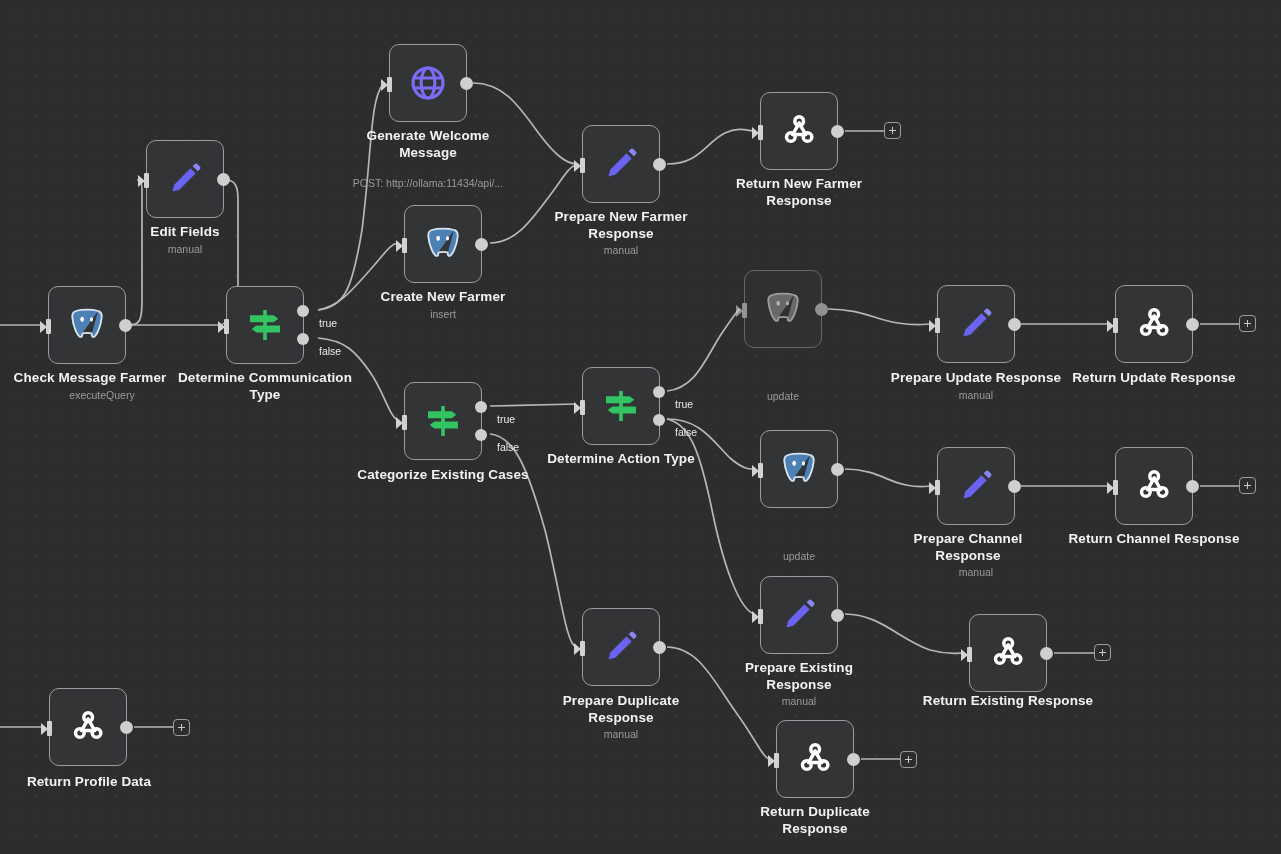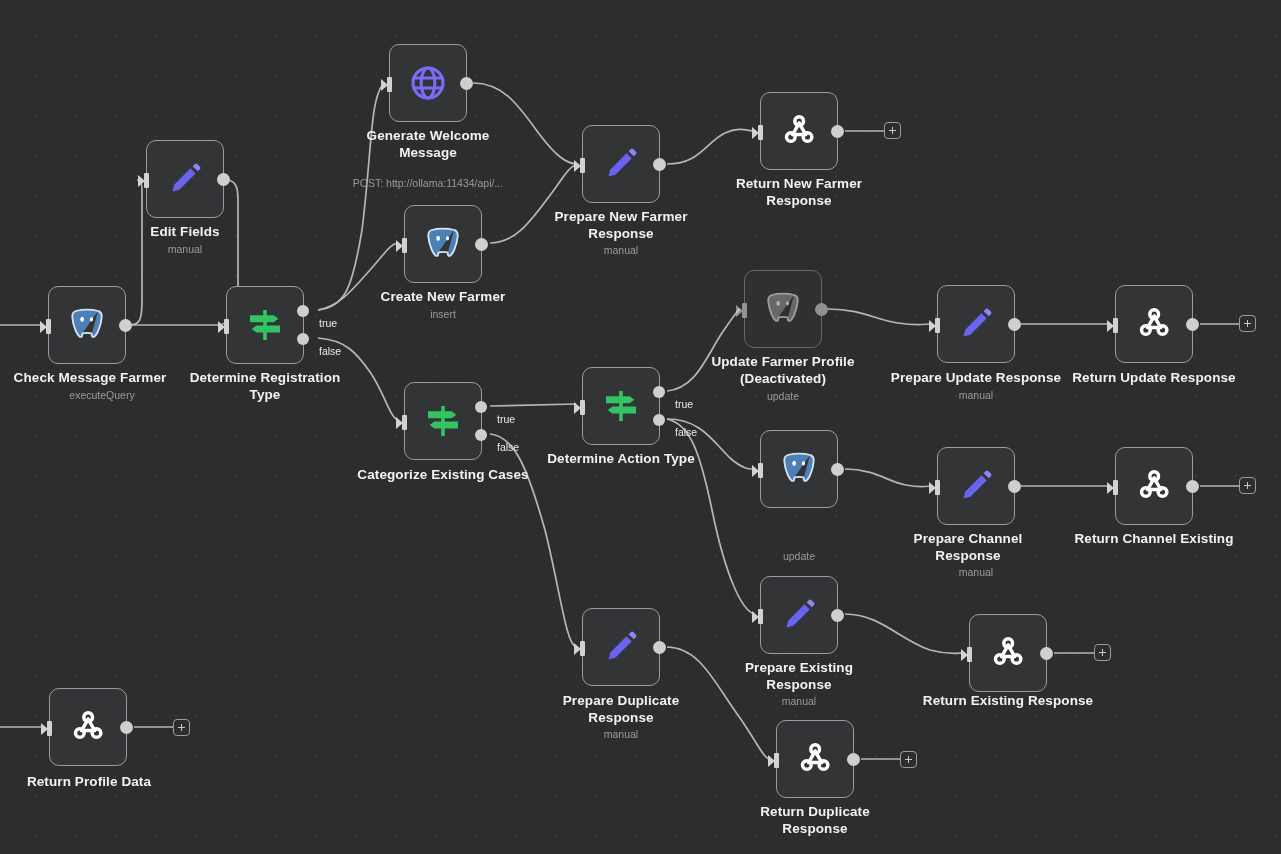--- a/index.html
+++ b/index.html
@@ -154,21 +154,21 @@
     </svg>
     <div class="port-in" style="left:-9px;top:32px">
         <b></b>
         <i></i>
       </div>
     <div class="port-out small" style="right:-6px;top:18px"></div>
     <div class="port-out small" style="right:-6px;top:46px"></div>
   </div>
   <div class="outlabel" style="left:319px;top:304px">true</div>
   <div class="outlabel" style="left:319px;top:332px">false</div>
-  <div class="caption" style="left:175px;top:370px;width:180px">Determine Registration
+  <div class="caption" style="left:175px;top:370px;width:180px">Determine Communication
 Type</div>
 
   <div class="node" style="left:389px;top:44px">
     <svg class="icon" viewBox="0 0 24 24">
       <g fill="none" stroke="#7a6cf5" stroke-width="1.9">
         <circle cx="12" cy="12" r="9"></circle>
         <ellipse cx="12" cy="12" rx="4.1" ry="9"></ellipse>
         <path d="M3.3 9h17.4M3.3 15h17.4"></path>
       </g>
     </svg>
@@ -279,22 +279,20 @@
       </g>
       <ellipse cx="9.1" cy="8.6" rx="1.1" ry="1.5" fill="#fff"></ellipse>
       <ellipse cx="14.7" cy="8.6" rx=".9" ry="1.3" fill="#fff"></ellipse>
     </svg>
     <div class="port-in" style="left:-9px;top:32px">
         <b></b>
         <i></i>
       </div>
     <div class="port-out" style="right:-7px;top:32px"></div>
   </div>
-  <div class="caption" style="left:693px;top:354px;width:180px">Update Farmer Profile
-(Deactivated)</div>
   <div class="subcaption" style="left:693px;top:390px;width:180px">update</div>
 
   <div class="node" style="left:937px;top:285px">
     <svg class="icon" viewBox="0 0 24 24">
       <path d="M4.5 19.5l1-4.1L15.3 5.6l3.1 3.1-9.8 9.8-4.1 1z" fill="#6a63f0"></path>
       <path d="M16.6 4.3l1.2-1.2c.5-.5 1.2-.5 1.7 0l1.4 1.4c.5.5.5 1.2 0 1.7l-1.2 1.2-3.1-3.1z" fill="#8b86f5"></path>
     </svg>
     <div class="port-in" style="left:-9px;top:32px">
         <b></b>
         <i></i>
@@ -366,21 +364,21 @@
           <circle cx="7.1" cy="15.6" r="2.6"></circle>
           <circle cx="17.1" cy="15.6" r="2.6"></circle>
       </g>
     </svg>
     <div class="port-in" style="left:-9px;top:32px">
         <b></b>
         <i></i>
       </div>
     <div class="port-out" style="right:-7px;top:32px"></div>
   </div>
-  <div class="caption" style="left:1064px;top:531px;width:180px">Return Channel Existing</div>
+  <div class="caption" style="left:1064px;top:531px;width:180px">Return Channel Response</div>
 
   <div class="node" style="left:760px;top:576px">
     <svg class="icon" viewBox="0 0 24 24">
       <path d="M4.5 19.5l1-4.1L15.3 5.6l3.1 3.1-9.8 9.8-4.1 1z" fill="#6a63f0"></path>
       <path d="M16.6 4.3l1.2-1.2c.5-.5 1.2-.5 1.7 0l1.4 1.4c.5.5.5 1.2 0 1.7l-1.2 1.2-3.1-3.1z" fill="#8b86f5"></path>
     </svg>
     <div class="port-in" style="left:-9px;top:32px">
         <b></b>
         <i></i>
       </div>

